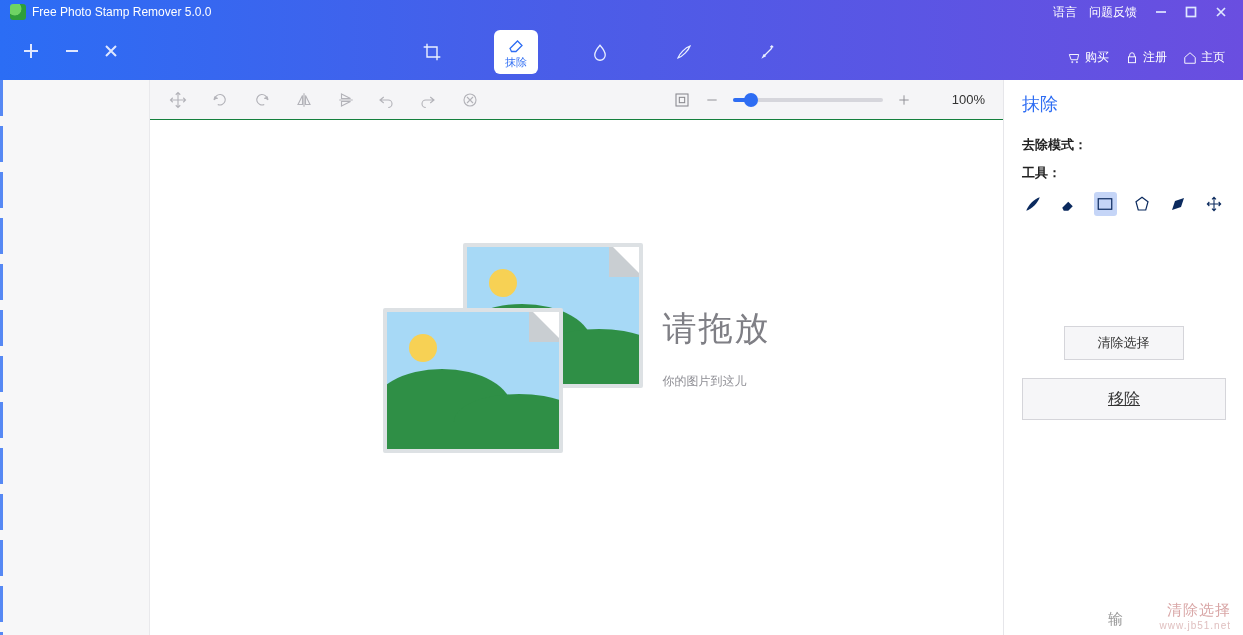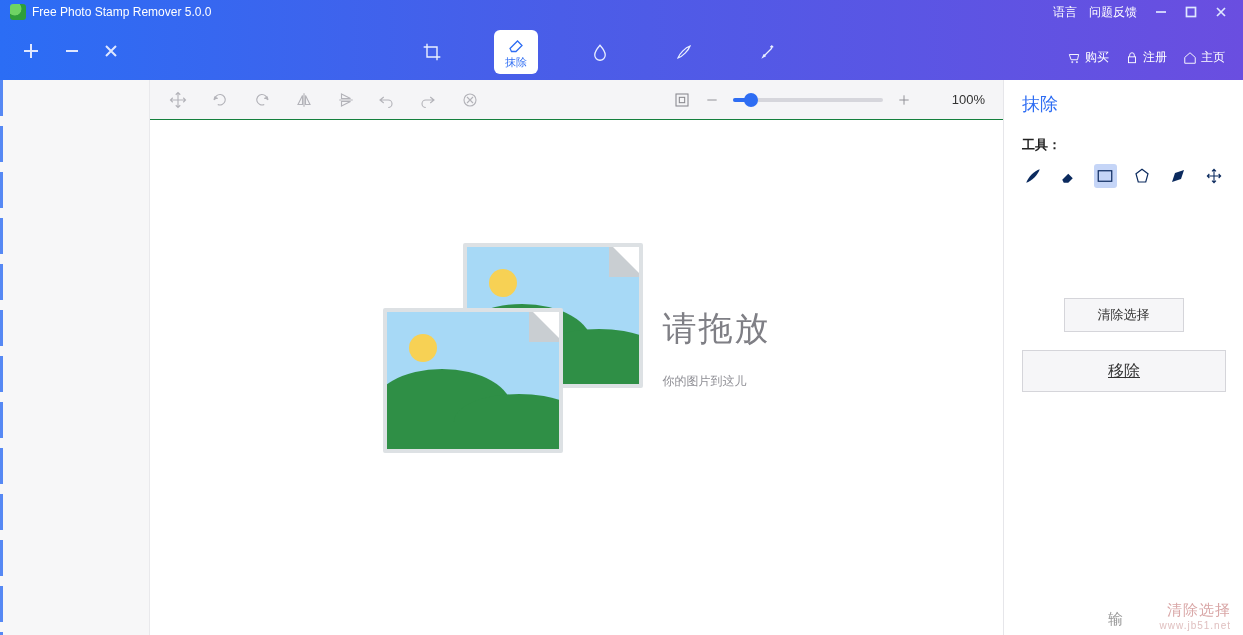--- a/index.html
+++ b/index.html
@@ -269,20 +269,21 @@
         <div class="drop-text">
           <h1>请拖放</h1>
           <p>你的图片到这儿</p>
         </div>
       </div>
     </div>
   </div>
 
   <div class="right-panel">
     <div class="panel-title">抹除</div>
+    <div class="sec-label">去除模式：</div>
     <div class="sec-label">工具：</div>
     <div class="tool-icons">
       <span class="ti">
           <svg width="18" height="18" viewBox="0 0 24 24">
             <path d="M3 21 C5 14 14 5 21 3 C19 10 10 19 3 21 Z"></path>
           </svg>
         </span>
       <span class="ti">
           <svg width="18" height="18" viewBox="0 0 24 24">
             <path d="M3 17 L11 9 L17 15 L11 21 H5 Z"></path>

